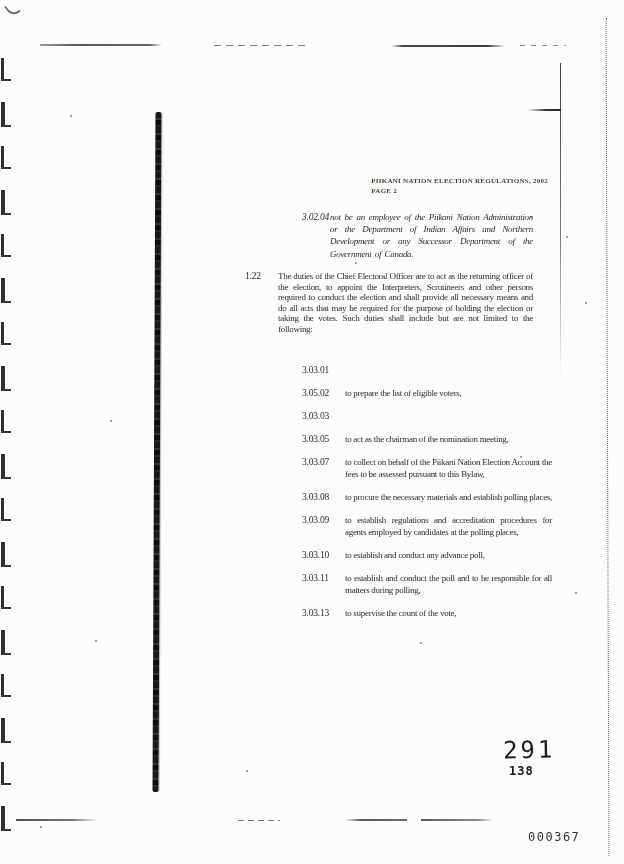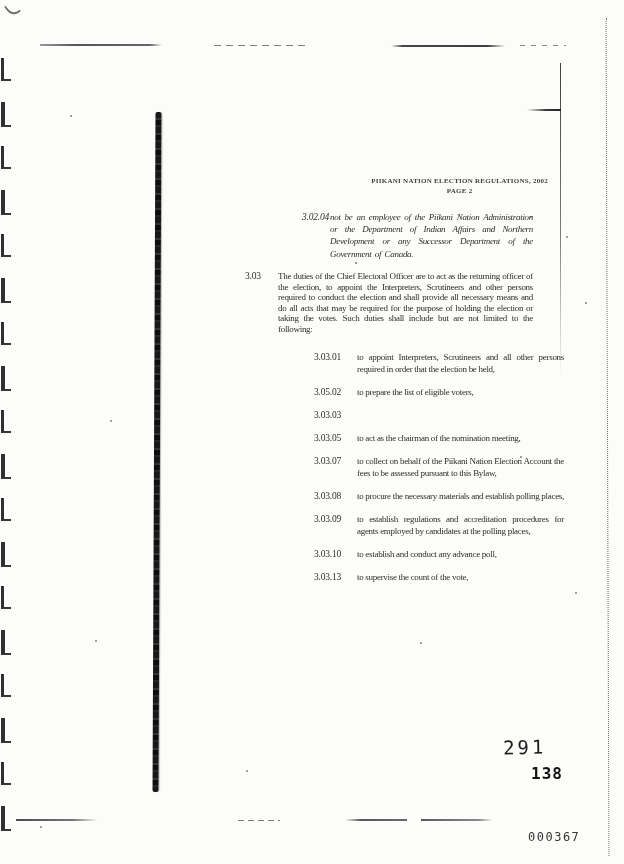--- a/index.html
+++ b/index.html
@@ -93,21 +93,21 @@
   #text-layer {
     position: absolute;
     inset: 0;
     color: #2e2d2b;
     filter: blur(0.22px);
   }
 
   .doc-header {
     position: absolute;
     top: 176px; right: 76px;
-    text-align: center;
+    text-align: left;
     font-size: 7px;
     font-weight: bold;
     letter-spacing: 0.25px;
     color: #413f3c;
     line-height: 10px;
   }
 
   .clause-number { font-size: 9.5px; letter-spacing: -0.2px; }
   .clause-text   { font-size: 9px; letter-spacing: -0.3px; text-align: justify; }
 
@@ -119,45 +119,44 @@
   }
   #clause-3-02-04 .clause-text { word-spacing: 1.4px; }
 
   #section-3-03 {
     position: absolute; left: 245px; top: 271px;
     display: grid; grid-template-columns: 33px 255px;
     line-height: 10.6px;
   }
 
   #subclause-list {
-    position: absolute; left: 302px; top: 351px;
+    position: absolute; left: 302px; top: 364px;
     width: 251px;
-    margin-left: 12px;
   }
   .subclause-row {
     display: grid;
     grid-template-columns: 43px 207px;
     margin-bottom: 11px;
     line-height: 12px;
   }
 
   .stamp-291 {
     position: absolute; left: 503px; top: 736px;
     font-family: "DejaVu Sans Mono", monospace;
     font-weight: 300;
-    font-size: 19px;
+    font-size: 24px;
     letter-spacing: 3px;
     color: #1d1d1d;
     transform: rotate(-1deg);
   }
   .stamp-138 {
-    position: absolute; left: 531px; top: 764px;
+    position: absolute; left: 509px; top: 764px;
     font-family: "DejaVu Sans Mono", monospace;
     font-weight: bold;
-    font-size: 16px;
+    font-size: 12px;
     letter-spacing: 1px;
     color: #141414;
   }
   .bates-number {
     position: absolute; left: 528px; top: 830px;
     font-family: "DejaVu Sans Mono", monospace;
     font-size: 12px;
     letter-spacing: 1.5px;
     color: #343434;
   }
@@ -219,28 +218,27 @@
       <div>PIIKANI NATION ELECTION REGULATIONS, 2002</div>
       <div>PAGE 2</div>
     </div>
 
     <div id="clause-3-02-04">
       <span class="clause-number">3.02.04</span>
       <span class="clause-text">not be an employee of the Piikani Nation Administration or the Department of Indian Affairs and Northern Development or any Successor Department of the Government of Canada.</span>
     </div>
 
     <div id="section-3-03">
-      <span class="clause-number">3.03</span>
+      <span class="clause-number">1.22</span>
       <span class="clause-text">The duties of the Chief Electoral Officer are to act as the returning officer of the election, to appoint the Interpreters, Scrutineers and other persons required to conduct the election and shall provide all necessary means and do all acts that may be required for the purpose of holding the election or taking the votes. Such duties shall include but are not limited to the following:</span>
     </div>
 
     <div id="subclause-list">
       <div class="subclause-row">
         <span class="clause-number">3.03.01</span>
-        <span class="clause-text">to appoint Interpreters, Scrutineers and all other persons required in order that the election be held,</span>
       </div>
       <div class="subclause-row">
         <span class="clause-number">3.05.02</span>
         <span class="clause-text">to prepare the list of eligible voters,</span>
       </div>
       <div class="subclause-row">
         <span class="clause-number">3.03.03</span>
       </div>
       <div class="subclause-row">
         <span class="clause-number">3.03.05</span>
@@ -254,20 +252,24 @@
         <span class="clause-number">3.03.08</span>
         <span class="clause-text">to procure the necessary materials and establish polling places,</span>
       </div>
       <div class="subclause-row">
         <span class="clause-number">3.03.09</span>
         <span class="clause-text">to establish regulations and accreditation procedures for agents employed by candidates at the polling places,</span>
       </div>
       <div class="subclause-row">
         <span class="clause-number">3.03.10</span>
         <span class="clause-text">to establish and conduct any advance poll,</span>
+      </div>
+      <div class="subclause-row">
+        <span class="clause-number">3.03.11</span>
+        <span class="clause-text">to establish and conduct the poll and to be responsible for all matters during polling,</span>
       </div>
       <div class="subclause-row">
         <span class="clause-number">3.03.13</span>
         <span class="clause-text">to supervise the count of the vote,</span>
       </div>
     </div>
 
     <div class="stamp-291">291</div>
     <div class="stamp-138">138</div>
     <div class="bates-number">000367</div>

